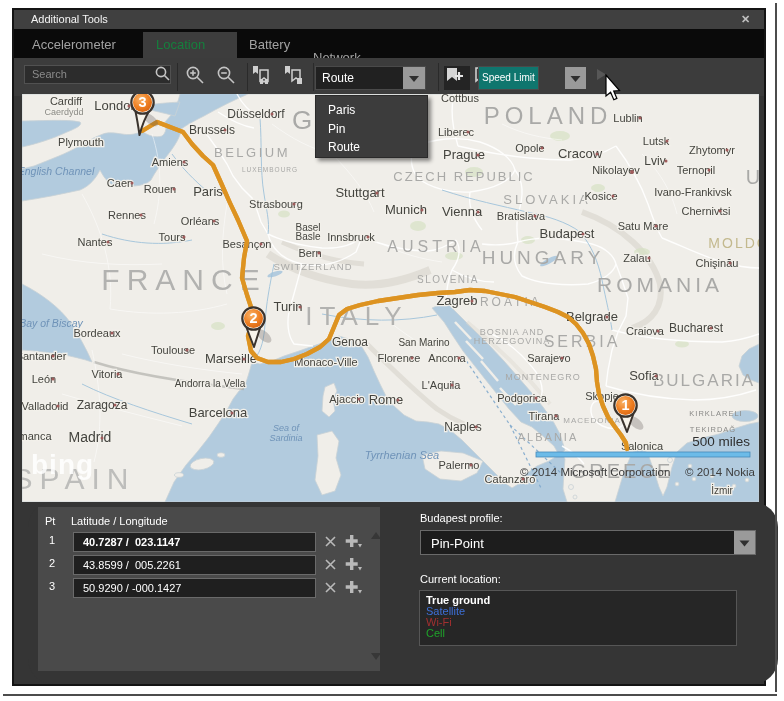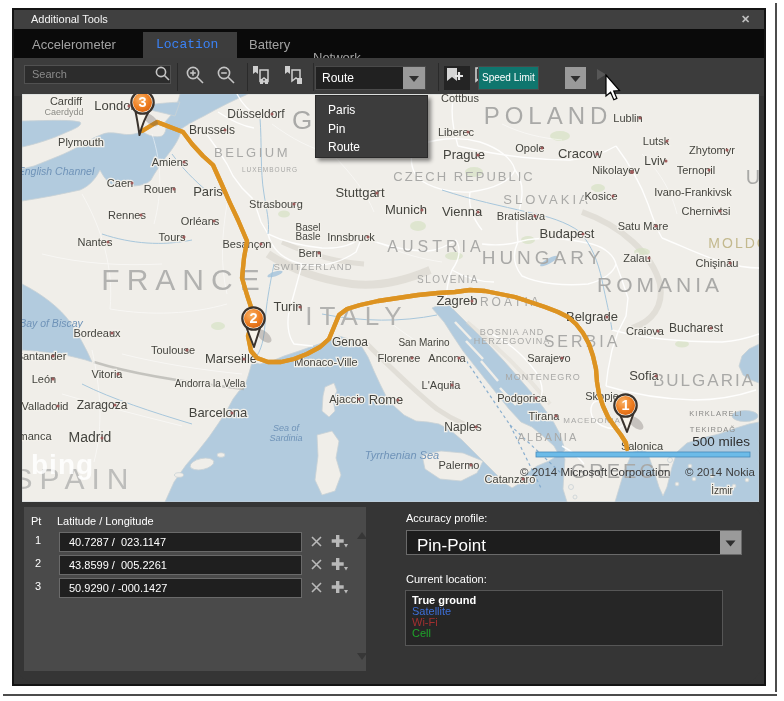--- a/index.html
+++ b/index.html
@@ -8,33 +8,33 @@
   .abs{position:absolute;}
   #win{left:12px;top:8px;width:750px;height:674px;background:#353535;border:2px solid #141414;}
   #titlebar{left:0;top:0;width:750px;height:19px;background:#404040;color:#f5f5f5;font-size:11px;}
   #titlebar .tt{position:absolute;left:17px;top:3px;}
   #closex{position:absolute;left:727px;top:3px;color:#c0c0c0;font-size:11px;font-weight:bold;}
   #tabbar{left:0;top:19px;width:750px;height:29px;background:#0a0a0a;color:#a2a2a2;font-size:13px;}
   #tabsel{position:absolute;left:129px;top:3px;width:94px;height:26px;background:#3d3d3d;}
   .tab{position:absolute;top:8px;}
   #toolbar{left:0;top:48px;width:750px;height:38px;background:#3c3c3c;}
   #mapwrap{left:8px;top:84px;width:737px;height:408px;background:#b2cbde;}
-  #botpanel{left:0;top:492px;width:750px;height:182px;background:#353535;border-radius:25px;}
+  #botpanel{left:14px;top:492px;width:750px;height:182px;background:#353535;border-radius:25px;}
 </style>
 </head>
 <body>
 <div class="abs" id="win">
   <div class="abs" id="titlebar">
       <span class="tt">Additional Tools</span>
       <span id="closex">✕</span>
     </div>
   <div class="abs" id="tabbar">
     <div id="tabsel"></div>
     <span class="tab" style="left:18px;">Accelerometer</span>
-    <span class="tab" style="left:142px;color:#3b82f6;font-family:Liberation Mono, monospace;">Location</span>
+    <span class="tab" style="left:142px;color:#15803d;">Location</span>
     <span class="tab" style="left:235px;">Battery</span>
     <span class="tab" style="left:299px;margin-top:13px;">Network</span>
   </div>
   <div class="abs" id="toolbar">
     <div class="abs" style="left:10px;top:7px;width:145px;height:17px;background:#2c2c2c;border:1px solid #515151;color:#8b8b8b;font-size:11px;">
         <span style="position:absolute;left:7px;top:2px;">Search</span>
       </div>
     <div class="abs" style="left:430px;top:8px;width:26px;height:24px;background:#242424;"></div>
     <svg class="abs" style="left:0;top:0;" width="750" height="38" viewBox="0 0 750 38">
       <g stroke="#c4c4c4" stroke-width="1.6" fill="none">
@@ -425,21 +425,21 @@
   </svg>
   </div>
   <div class="abs" id="botpanel">
     <div class="abs" style="left:10px;top:5px;width:342px;height:164px;background:#4a4a4a;color:#fff;font-size:11px;">
       <span class="abs" style="left:7px;top:8px;">Pt</span>
       <span class="abs" style="left:33px;top:8px;">Latitude / Longitude</span>
       <div class="abs" style="left:11px;top:27px;">1</div>
       <div class="abs" style="left:11px;top:50px;">2</div>
       <div class="abs" style="left:11px;top:73px;">3</div>
       <div class="abs" style="left:35px;top:25px;width:241px;height:18px;background:#1f1f1f;border:1px solid #6a6a6a;">
-          <span class="abs" style="left:9px;top:3px;">40.7287 /&nbsp; 023.1147</span>
+          <span class="abs" style="left:9px;top:3px;font-weight:bold;">40.7287 /&nbsp; 023.1147</span>
         </div>
       <div class="abs" style="left:35px;top:48px;width:241px;height:18px;background:#1f1f1f;border:1px solid #6a6a6a;">
           <span class="abs" style="left:9px;top:3px;">43.8599 /&nbsp; 005.2261</span>
         </div>
       <div class="abs" style="left:35px;top:71px;width:241px;height:18px;background:#1f1f1f;border:1px solid #6a6a6a;">
           <span class="abs" style="left:9px;top:3px;">50.9290 / -000.1427</span>
         </div>
       <svg class="abs" style="left:284px;top:22px;" width="58" height="140" viewBox="0 0 58 140">
         <g stroke="#b9b9b9" stroke-width="1.6">
           <path d="M4,8 l9,9 m0,-9 l-9,9"></path>
@@ -452,22 +452,22 @@
           <path d="M28,29 h3.4 v4.3 h4.3 v3.4 h-4.3 v4.3 h-3.4 v-4.3 h-4.3 v-3.4 h4.3 z"></path>
           <path d="M36,38 l4,0 l-2,3.4 z"></path>
           <path d="M28,52 h3.4 v4.3 h4.3 v3.4 h-4.3 v4.3 h-3.4 v-4.3 h-4.3 v-3.4 h4.3 z"></path>
           <path d="M36,61 l4,0 l-2,3.4 z"></path>
         </g>
         <path d="M49,10 l10,0 l-5,-7 z" fill="#373737"></path>
         <path d="M49,124 l10,0 l-5,7 z" fill="#373737"></path>
       </svg>
     </div>
     <div class="abs" style="left:392px;top:0px;width:340px;height:170px;color:#fff;font-size:11px;">
-      <span class="abs" style="left:0px;top:10px;">Accuracy profile:</span>
-      <div class="abs" style="left:0px;top:28px;width:334px;height:23px;background:#1d1d1d;border:1px solid #6a6a6a;font-size:17px;">
+      <span class="abs" style="left:0px;top:10px;">Budapest profile:</span>
+      <div class="abs" style="left:0px;top:28px;width:334px;height:23px;background:#1d1d1d;border:1px solid #6a6a6a;font-size:13px;">
           <span class="abs" style="left:10px;top:5px;">Pin-Point</span>
         <div class="abs" style="left:313px;top:0px;width:21px;height:23px;background:#9a9a9a;"><svg width="21" height="23">
               <path d="M5.5,9.5 l10,0 l-5,6 z" fill="#2f2f2f"></path>
             </svg></div>
       </div>
       <span class="abs" style="left:0px;top:71px;text-align:right;">Current location:</span>
       <div class="abs" style="left:-1px;top:88px;width:316px;height:54px;background:#262626;border:1px solid #565656;line-height:11px;">
         <div class="abs" style="left:6px;top:4px;font-weight:bold;color:#fff;">True ground</div>
         <div class="abs" style="left:6px;top:15px;color:#3d6fd7;">Satellite</div>
         <div class="abs" style="left:6px;top:26px;color:#a23030;">Wi-Fi</div>

